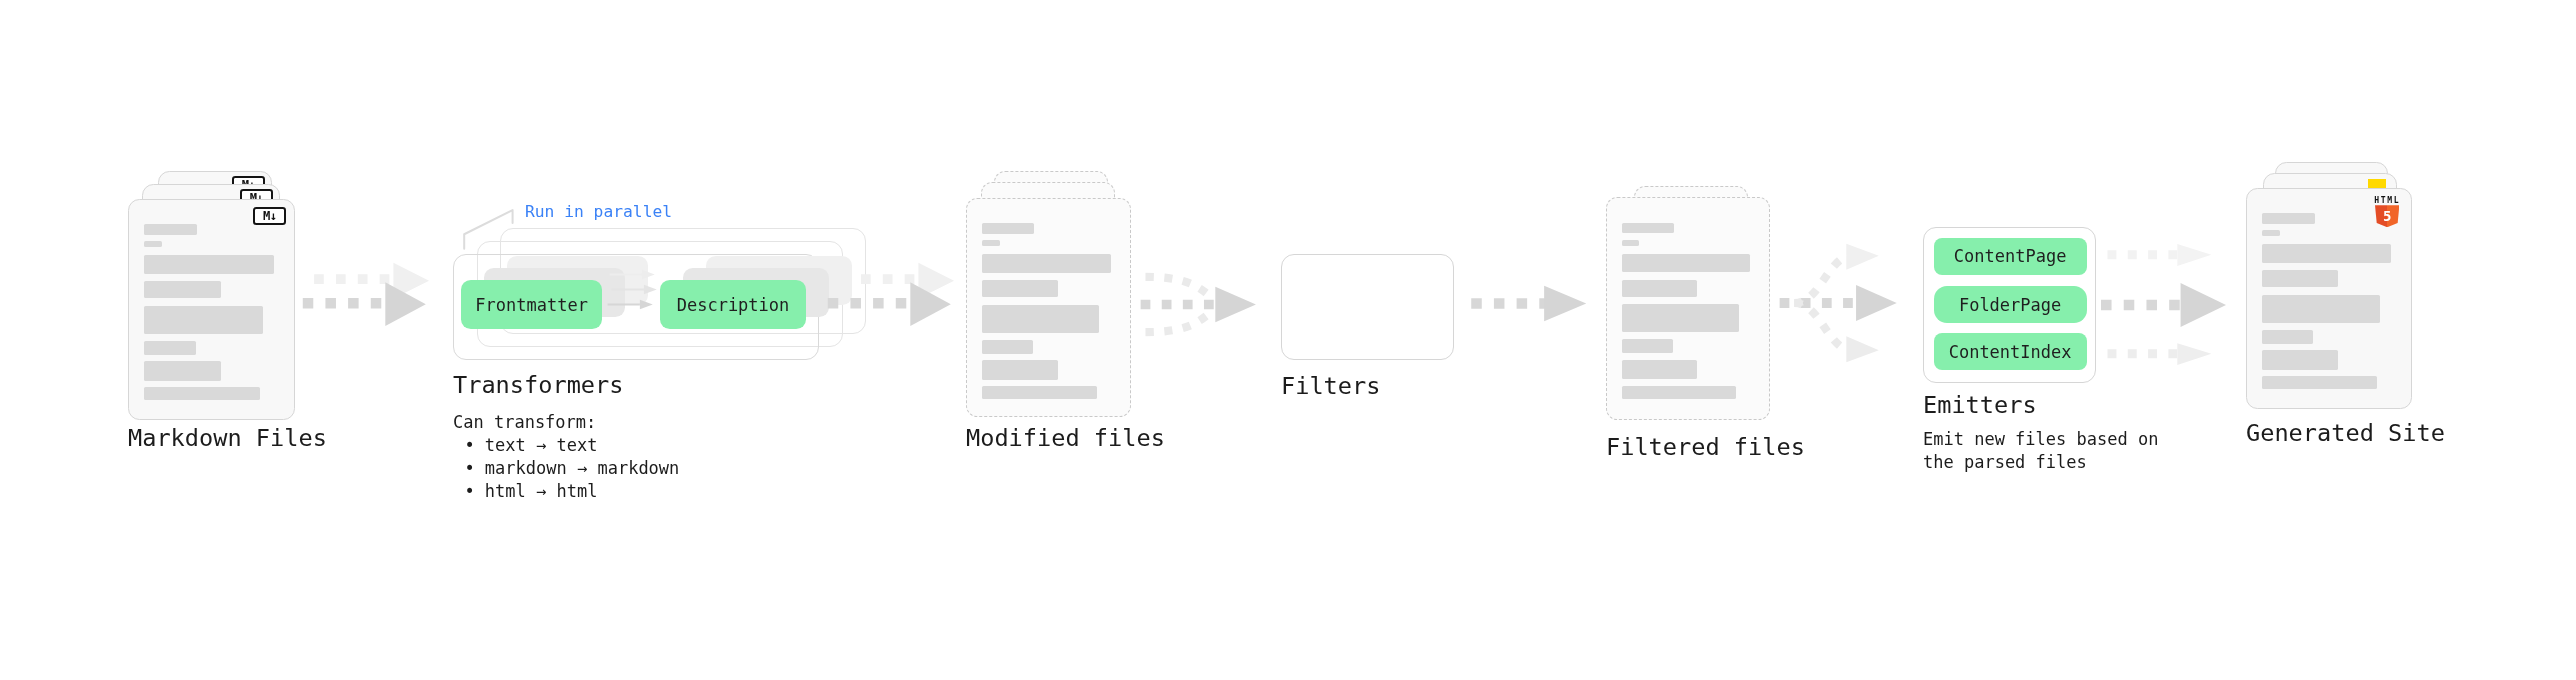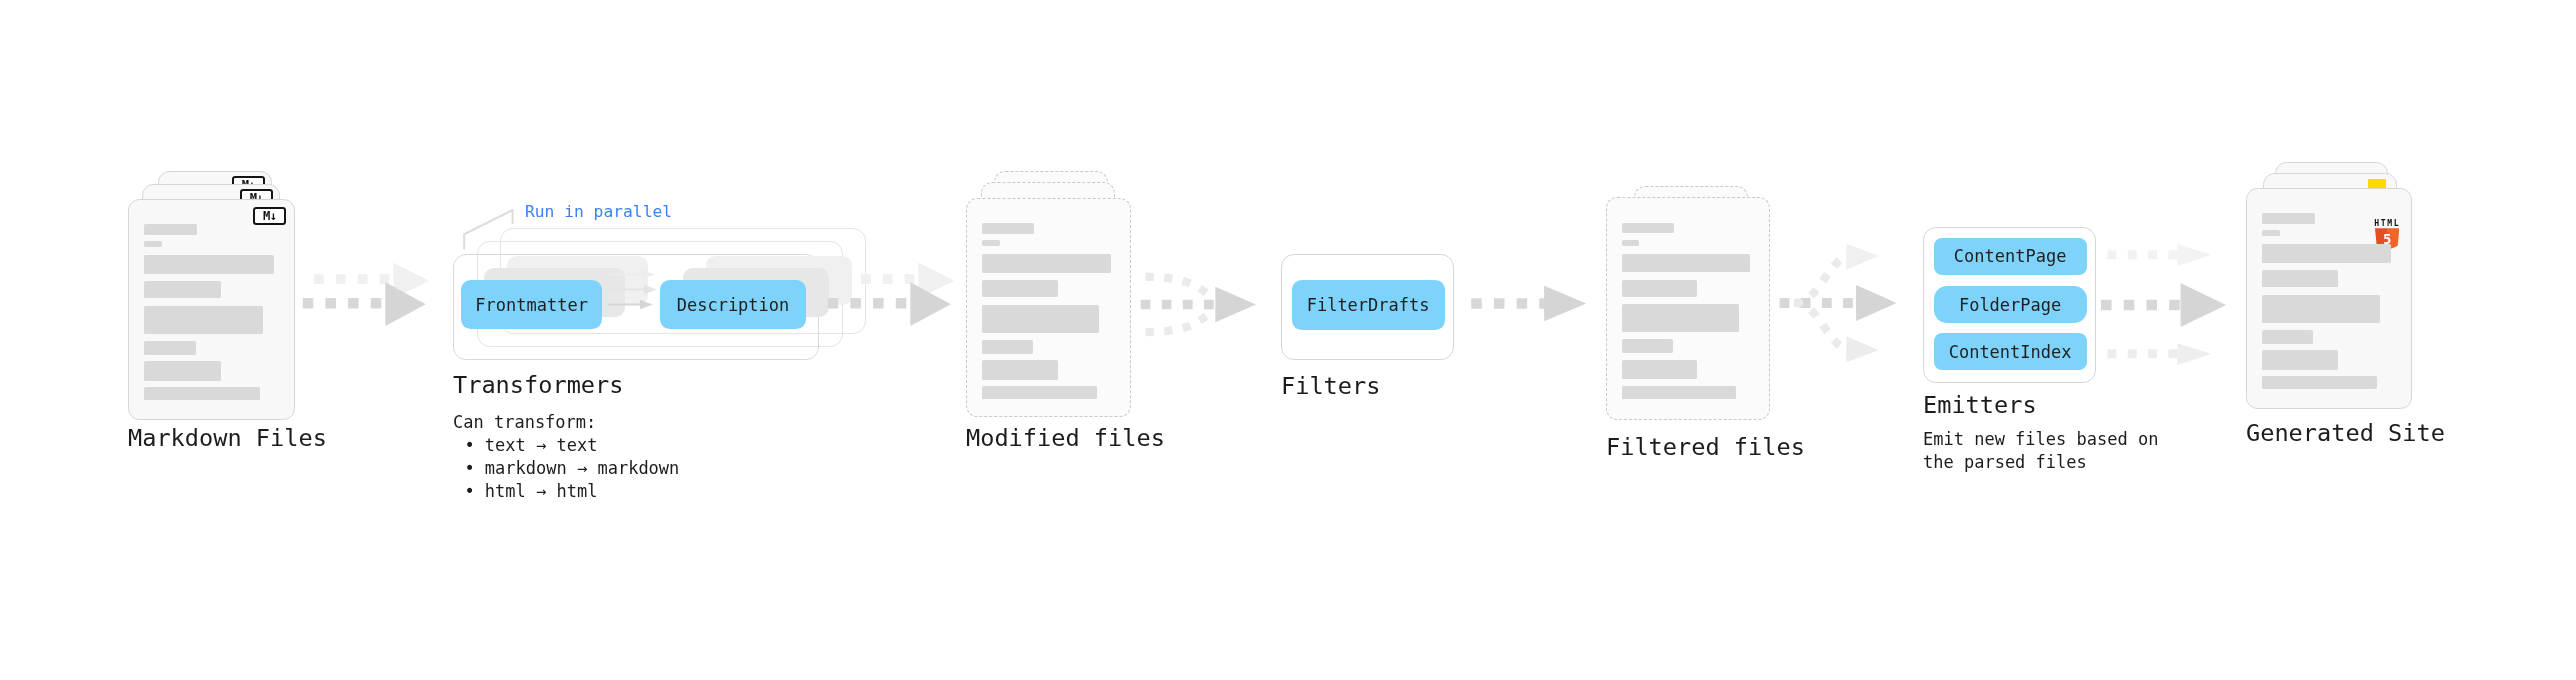--- a/index.html
+++ b/index.html
@@ -18,21 +18,21 @@
   .bar:nth-child(2){width:13%;height:5.7px;margin-bottom:8.1px;}
   .bar:nth-child(3){width:93%;height:18.7px;margin-bottom:7.3px;}
   .bar:nth-child(4){width:55%;height:17px;margin-bottom:7.3px;}
   .bar:nth-child(5){width:85%;height:28px;margin-bottom:7.3px;}
   .bar:nth-child(6){width:37%;height:14px;margin-bottom:6.5px;}
   .bar:nth-child(7){width:55%;height:19.5px;margin-bottom:6.5px;}
   .bar:nth-child(8){width:83%;height:13px;}
 
   
   .pill{position:absolute;display:flex;align-items:center;justify-content:center;
-        background:#7dd3fc;border-radius:9.8px;font-size:17px;color:#1f1f1f;white-space:nowrap;}
+        background:#86efac;border-radius:9.8px;font-size:17px;color:#1f1f1f;white-space:nowrap;}
   .pill.echo1{background:#e7e7e7;}
   .pill.echo2{background:#f0f0f0;}
 
   
   .frame{position:absolute;border:1.6px solid #e4e4e4;border-radius:13px;box-sizing:border-box;background:transparent;}
   .frame.front{border-color:#d9d9d9;}
 
   .node-label{position:absolute;font-size:23.6px;font-weight:500;color:#1c1c1c;white-space:nowrap;line-height:1.15;}
   .node-caption{position:absolute;font-size:17px;line-height:23px;color:#1c1c1c;white-space:pre-line;}
   .caption-line{position:absolute;font-size:17px;line-height:23px;color:#1c1c1c;white-space:nowrap;}
@@ -42,21 +42,21 @@
   .md-badge{position:absolute;width:32.5px;height:18.7px;border:2.4px solid #141414;border-radius:3.3px;
             background:#ffffff;display:flex;align-items:center;justify-content:center;
             font-weight:bold;font-size:12.2px;color:#141414;letter-spacing:-0.8px;box-sizing:border-box;}
 
   
   .css-badge{position:absolute;display:flex;flex-direction:column;align-items:center;margin-top:16px;}
   .css-badge .t{font-size:9px;font-weight:bold;color:#111;line-height:9px;letter-spacing:0.8px;}
   .css-badge .u{width:21px;height:4.1px;background:#2b62f1;margin-top:0.8px;border-radius:0.8px;}
   .js-badge{position:absolute;width:18px;height:10.6px;background:#ffd900;}
   .html5-badge{position:absolute;width:28px;display:flex;flex-direction:column;align-items:center;}
-  .html5-badge .t{font-size:8.1px;font-weight:bold;color:#111;letter-spacing:1.6px;line-height:9px;margin-top:23px;}
+  .html5-badge .t{font-size:8.1px;font-weight:bold;color:#111;letter-spacing:1.6px;line-height:9px;}
   .html5-badge .shield{width:24.4px;height:22px;margin-top:0.8px;
         background:linear-gradient(90deg,#e44d26 50%,#f16529 50%);
         clip-path:polygon(0 0,100% 0,93% 80%,50% 100%,7% 80%);
         display:flex;align-items:center;justify-content:center;
         color:#fff;font-weight:bold;font-size:14px;line-height:14px;}
   svg{position:absolute;overflow:visible;}
 </style>
 </head>
 <body>
 
@@ -157,21 +157,20 @@
 
   <svg style="left:1139px;top:267px;" width="134" height="75" viewBox="0 0 165 92">
     <path d="M8 12 C 52 12, 70 20, 90 38" stroke="#eaeaea" stroke-width="10" stroke-dasharray="10 13" fill="none"></path>
     <path d="M8 80 C 52 80, 70 72, 90 54" stroke="#eaeaea" stroke-width="10" stroke-dasharray="10 13" fill="none"></path>
     <path d="M2 46 H 96" stroke="#d7d7d7" stroke-width="12" stroke-dasharray="12 14" fill="none"></path>
     <polygon points="94,24 144,46 94,68" fill="#d5d5d5"></polygon>
   </svg>
 
   <div class="group" style="left:1281px;top:254px;width:228px;height:244px;">
     <div class="frame front" style="left:0;top:0;width:173px;height:106px;border-color:#d6d6d6;background:#ffffff;"></div>
-    <div class="pill" style="left:10.6px;top:26px;width:153px;height:50px;">FilterDrafts</div>
     <div class="node-label" style="left:0;top:119px;">Filters</div>
   </div>
 
   <svg style="left:1468px;top:279px;" width="128" height="49" viewBox="0 0 158 60">
     <path d="M4 30 H96" stroke="#d7d7d7" stroke-width="13" stroke-dasharray="13 15" fill="none"></path>
     <polygon points="94,8 146,30 94,52" fill="#d5d5d5"></polygon>
   </svg>
 
   <div class="group" style="left:1606px;top:186px;width:228px;height:293px;">
     <div class="doc-card dashed" style="left:28px;top:0;width:114px;height:221px;"></div>

